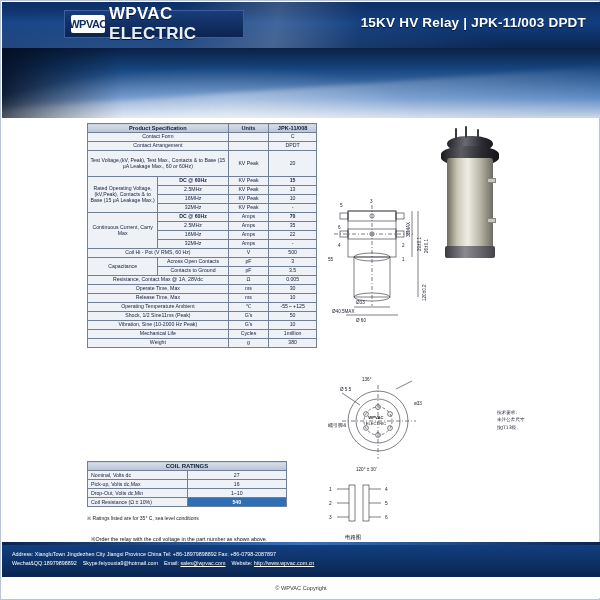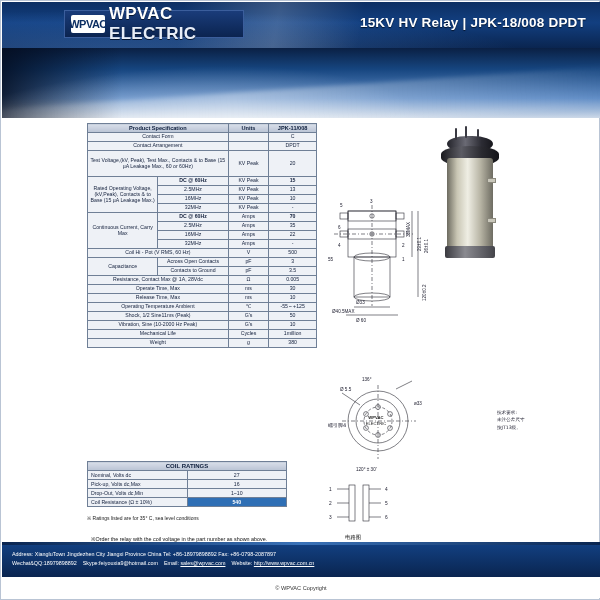--- a/index.html
+++ b/index.html
@@ -187,21 +187,21 @@
 
   <div class="header">
     <div class="hdr-shine"></div>
     <div class="logo-box">
       <div class="logo-mark">WPVAC</div>
       <div class="logo-text">
         <span>WPVAC</span>
         <span class="accent">ELECTRIC</span>
       </div>
     </div>
-    <div class="header-title">15KV HV Relay | JPK-18/008 DPDT</div>
+    <div class="header-title">15KV HV Relay | JPK-11/003 DPDT</div>
   </div>
 
   <div class="banner">
     <div class="dark-left"></div>
     <div class="beam"></div>
     <div class="beam2"></div>
   </div>
 
   <div class="spec-wrap">
     <table class="spec">

